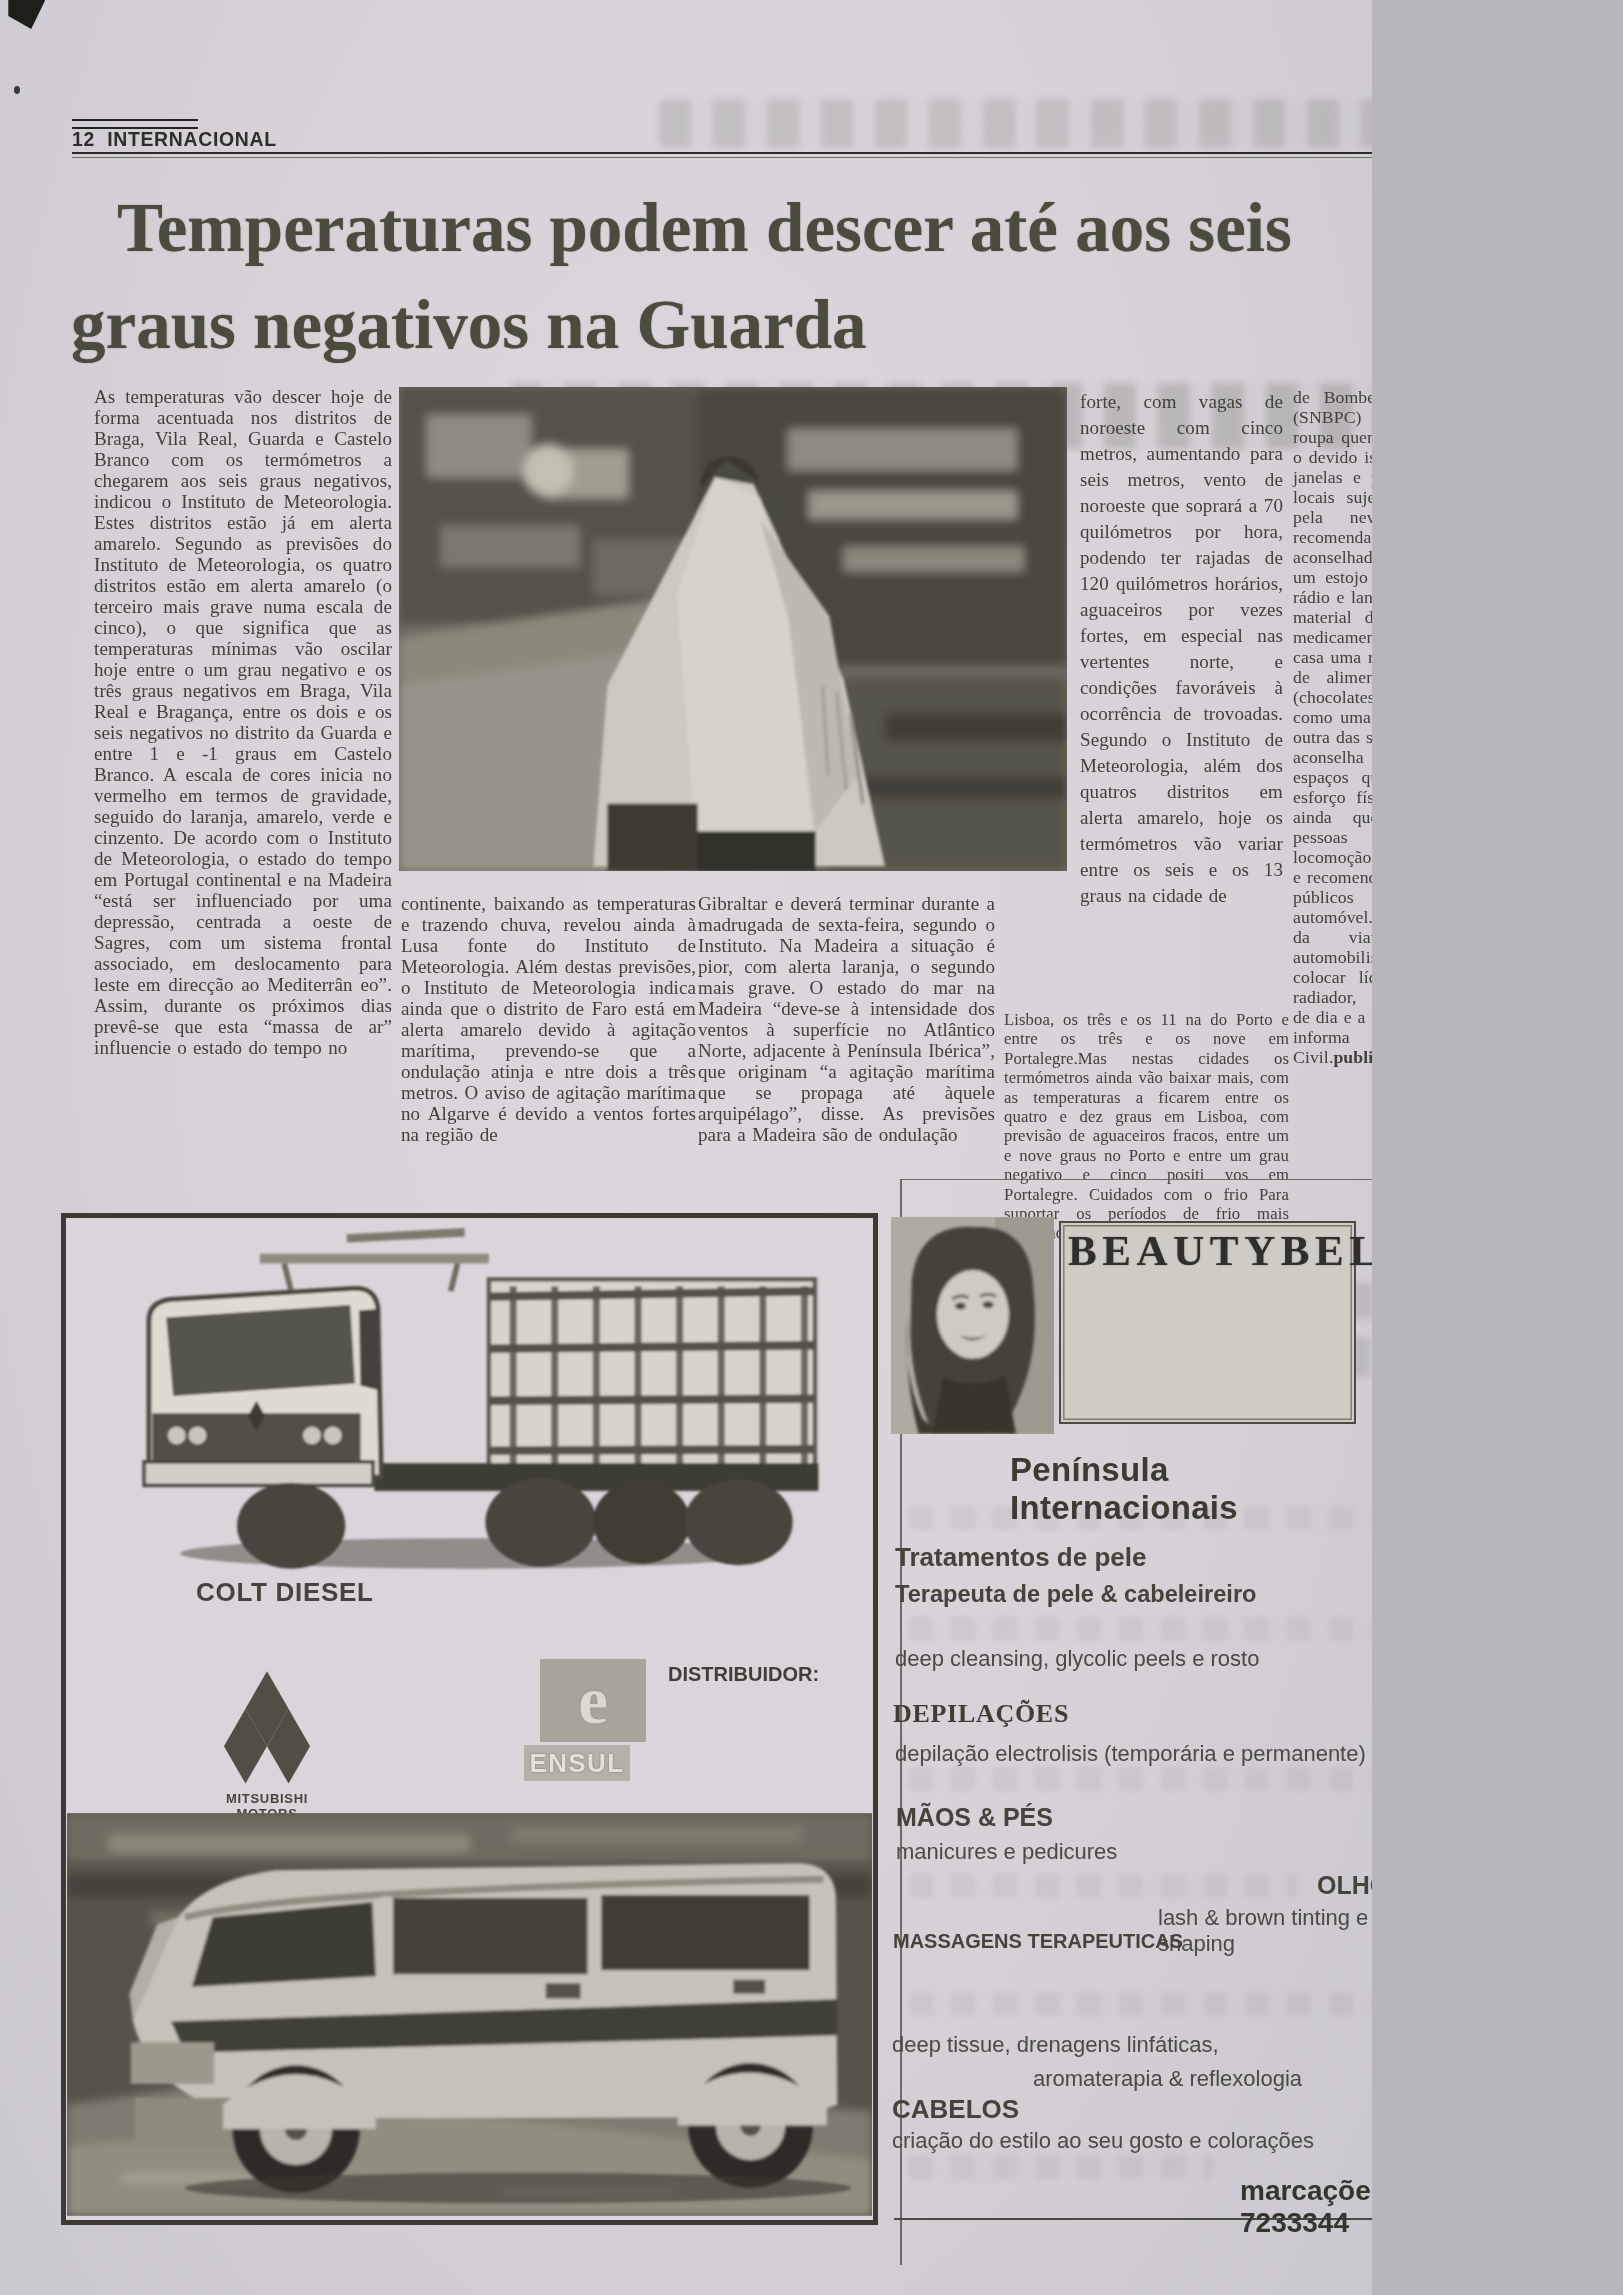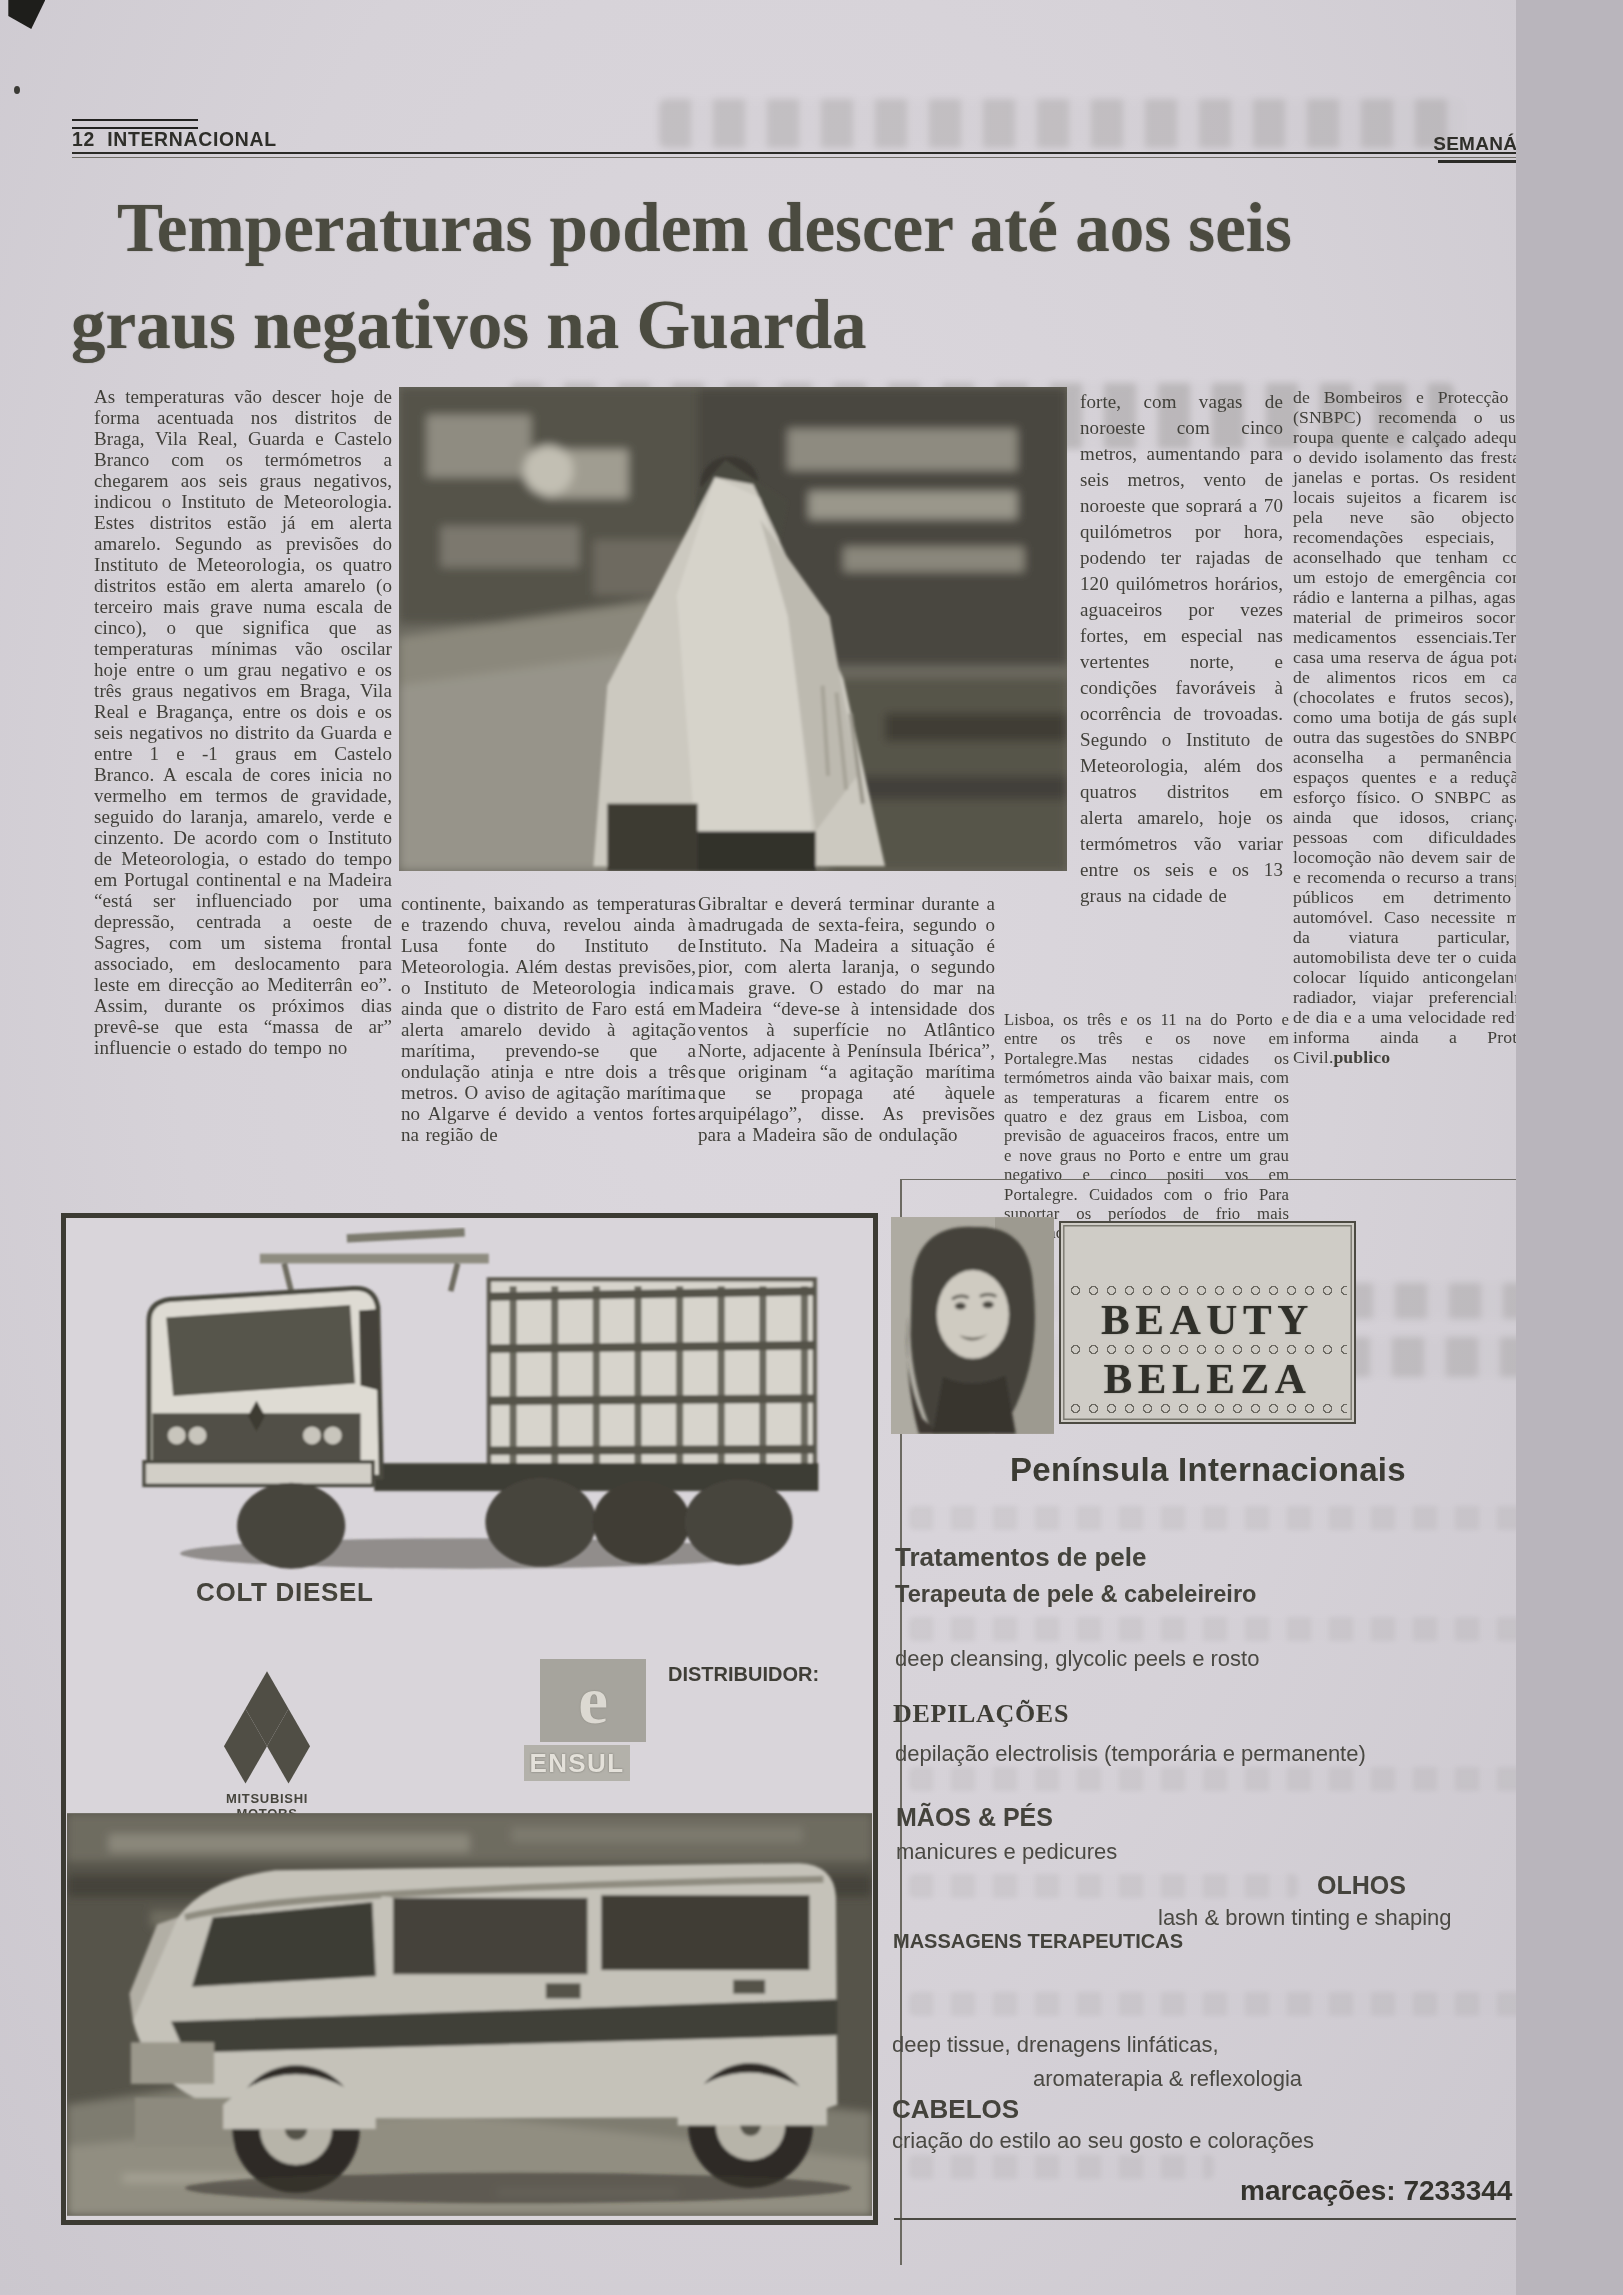--- a/index.html
+++ b/index.html
@@ -1,17 +1,17 @@
 <!DOCTYPE html>
 <html style="font-size:11px"><head>
 <meta charset="utf-8">
 <style>
   html,body{margin:0;padding:0;background:#b9b5bc;}
   #page{
-    position:relative;width:1516px;height:2295px;overflow:hidden;
+    position:relative;width:1372px;height:2295px;overflow:hidden;
     background:radial-gradient(ellipse at 50% 38%, #dcd8de 0%, #d6d2d8 55%, #cbc7ce 100%);
     font-family:"Liberation Serif", serif;color:#3f3e38;
   }
   .abs{position:absolute;}
   
   .kicker-bar{left:72px;top:119px;width:126px;height:6.2px;border-top:2.8px solid #222220;border-bottom:2.1px solid #222220;}
   .kicker{left:72px;top:128px;font-family:"Liberation Sans",sans-serif;font-weight:bold;
     font-size:19.4px;letter-spacing:0.7px;color:#2e2e29;transform:scaleY(1.05);}
   .rule-main{left:72px;top:152px;width:1480px;height:2.1px;background:#2b2b27;}
   .rule-thin{left:72px;top:157px;width:1480px;height:0.7px;background:#6f6d66;}
@@ -59,21 +59,21 @@
   .kuda-label{left:130px;top:1844px;width:208px;padding:12.5px 0 11px 15.3px;background:#d3d0c9;
     font-family:"Liberation Sans",sans-serif;font-weight:bold;font-size:21.5px;line-height:30.5px;color:#3b3a33;}
   
   .rad-vline{left:900px;top:1179px;width:2.1px;height:1086px;background:#6c6a62;}
   .rad-topline{left:900px;top:1179px;width:659px;height:1.4px;background:#6c6a62;}
   .rad-bottomline{left:894px;top:2218px;width:670px;height:2.1px;background:#4a4942;}
   .beauty-head{left:891px;top:1217px;width:479px;height:217px;}
   .woman{position:absolute;left:0;top:0;width:163px;height:217px;overflow:hidden;background:#b0ada5;}
   .blogo{position:absolute;left:168px;top:4.2px;width:297px;height:203px;border:2.8px solid #4c4a42;
     background:#cfccc6;box-shadow:inset 0 0 0 2.1px #cfccc6, inset 0 0 0 3.5px #7a786f;
-    display:flex;flex-direction:column;justify-content:flex-end;padding:5.6px 7px;box-sizing:border-box;}
+    display:flex;justify-content:space-between;padding:5.6px 7px;box-sizing:border-box;}
   .orn{height:15.3px;background:radial-gradient(circle at 7.6px 7.6px, rgba(74,72,64,0) 3.5px, rgba(74,72,64,.75) 3.5px 4.9px, rgba(74,72,64,0) 4.9px);
     background-size:18px 15.3px;background-repeat:repeat-x;}
   .blogo-word{font-family:"Liberation Serif",serif;font-weight:bold;font-size:43px;letter-spacing:5.6px;
     color:#30302a;text-align:center;line-height:44px;text-shadow:0 0 1.4px rgba(48,48,42,.5);}
   .b-title{left:1010px;top:1451px;font-family:"Liberation Sans",sans-serif;font-weight:bold;
     font-size:33px;color:#3b3b33;letter-spacing:0.3px;}
   .b-h{font-family:"Liberation Sans",sans-serif;font-weight:bold;color:#44433c;}
   .b-t{font-family:"Liberation Sans",sans-serif;color:#4a4943;}
   .b-serif-h{font-family:"Liberation Serif",serif;font-weight:bold;color:#3e3d36;}
   .booking{left:1240px;top:2175px;font-family:"Liberation Sans",sans-serif;font-weight:bold;

